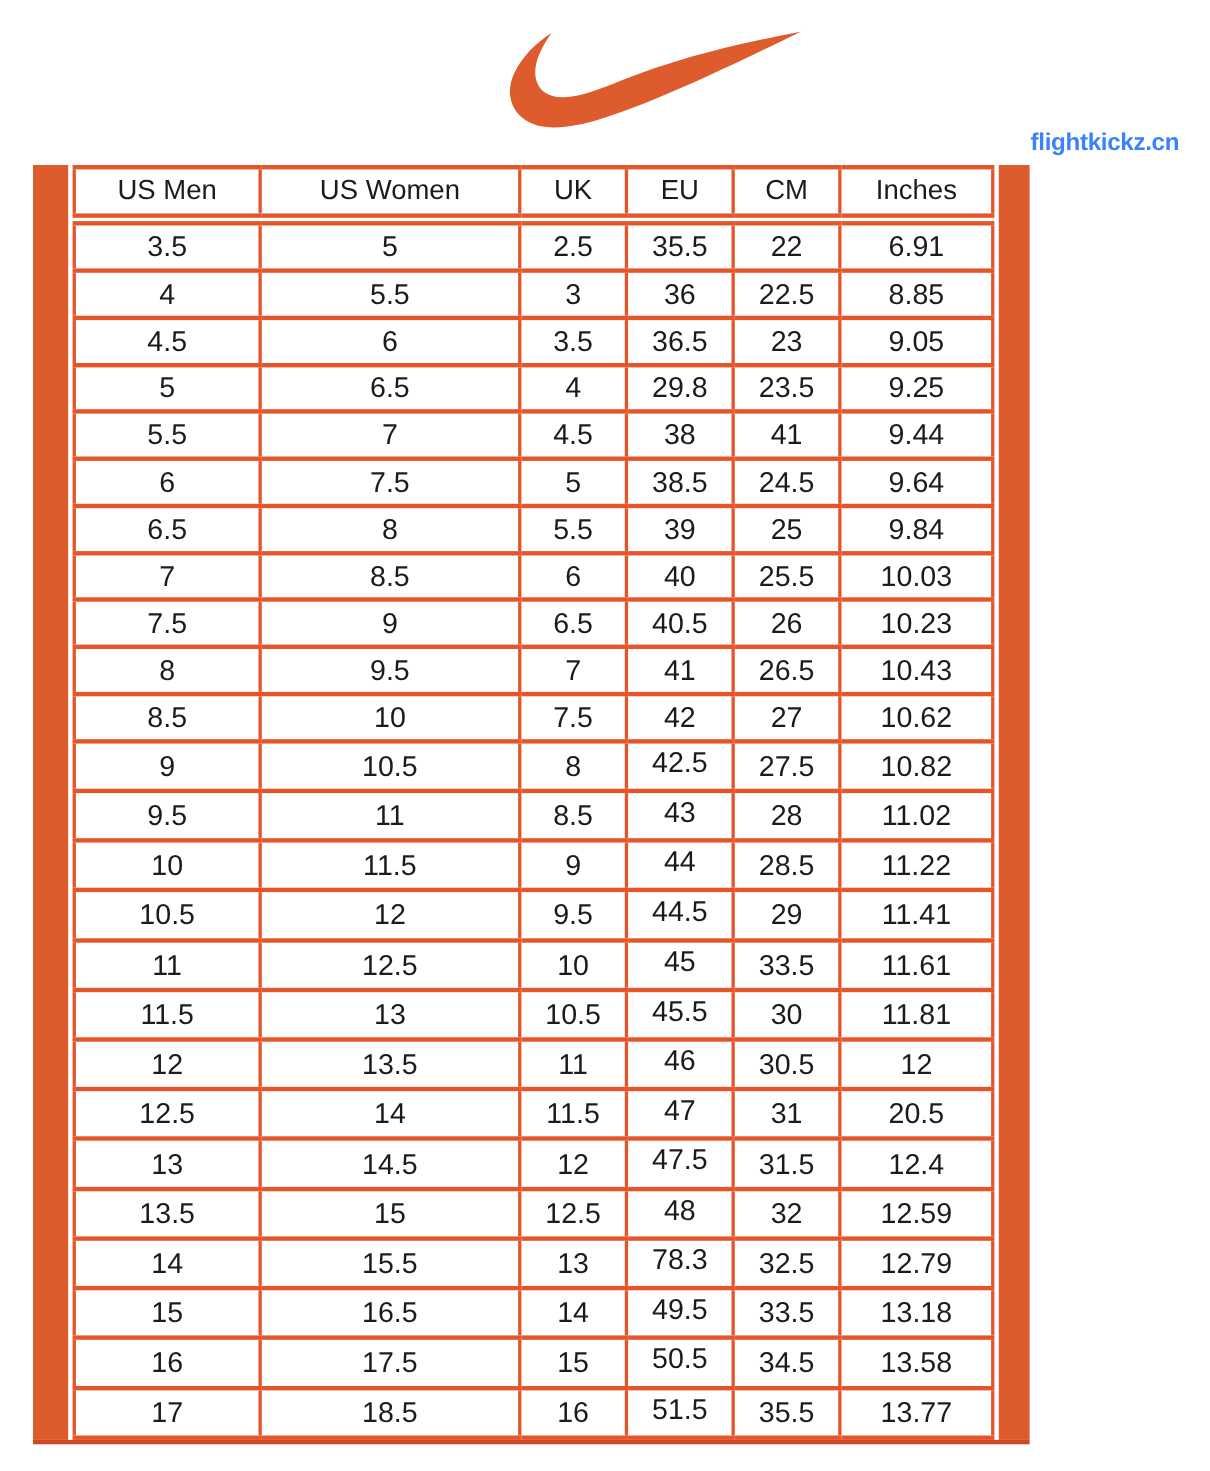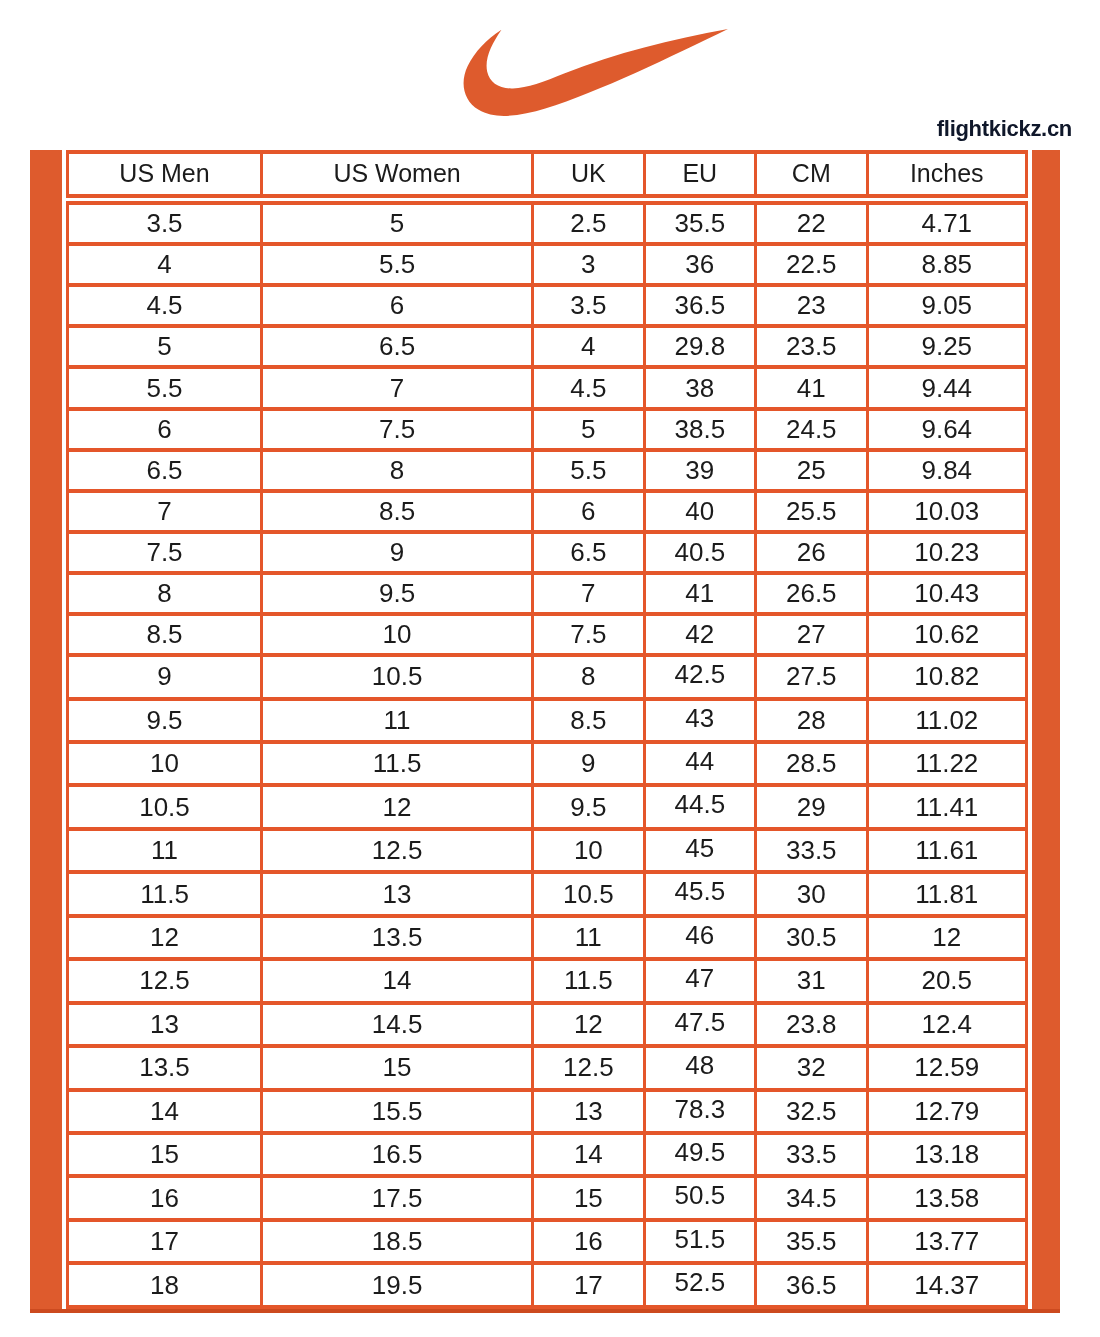--- a/index.html
+++ b/index.html
@@ -19,25 +19,25 @@
     overflow:hidden;
   }
   .logo-swoosh{
     position:absolute;left:452px;top:28px;
     width:276px;height:97px;
   }
   .logo-swoosh svg{width:100%;height:100%;display:block;}
   .site-label{
     position:absolute;top:116px;right:28px;
     font-size:22px;font-weight:700;letter-spacing:-0.3px;
-    color:#0f172a;
+    color:#3b82f6;
   }
   .chart{
     position:absolute;left:30px;top:150px;
-    width:1030px;height:1163px;
+    width:906px;height:1163px;
     display:flex;align-items:stretch;
     border-bottom:4px solid var(--edge);
   }
   .accent-bar{background:var(--orange);}
   .accent-bar.left{width:32px;margin-right:4px;}
   .accent-bar.right{width:28px;margin-left:4px;}
   table.size-table{
     flex:1;
     border-collapse:collapse;
     table-layout:fixed;
@@ -100,21 +100,21 @@
           <th>Inches</th>
         </tr>
     </thead>
     <tbody id="body-rows">
         <tr>
           <td>3.5</td>
           <td>5</td>
           <td>2.5</td>
           <td>35.5</td>
           <td>22</td>
-          <td>4.71</td>
+          <td>6.91</td>
         </tr>
         <tr>
           <td>4</td>
           <td>5.5</td>
           <td>3</td>
           <td>36</td>
           <td>22.5</td>
           <td>8.85</td>
         </tr>
         <tr>
@@ -251,21 +251,21 @@
           <td>11.5</td>
           <td class="eu-top">47</td>
           <td>31</td>
           <td>20.5</td>
         </tr>
         <tr>
           <td>13</td>
           <td>14.5</td>
           <td>12</td>
           <td class="eu-top">47.5</td>
-          <td>23.8</td>
+          <td>31.5</td>
           <td>12.4</td>
         </tr>
         <tr>
           <td>13.5</td>
           <td>15</td>
           <td>12.5</td>
           <td class="eu-top">48</td>
           <td>32</td>
           <td>12.59</td>
         </tr>
@@ -294,24 +294,16 @@
           <td>13.58</td>
         </tr>
         <tr>
           <td>17</td>
           <td>18.5</td>
           <td>16</td>
           <td class="eu-top">51.5</td>
           <td>35.5</td>
           <td>13.77</td>
         </tr>
-        <tr>
-          <td>18</td>
-          <td>19.5</td>
-          <td>17</td>
-          <td class="eu-top">52.5</td>
-          <td>36.5</td>
-          <td>14.37</td>
-        </tr>
       </tbody>
   </table>
   <div class="accent-bar right"></div>
 </div>
 
 </body></html>

